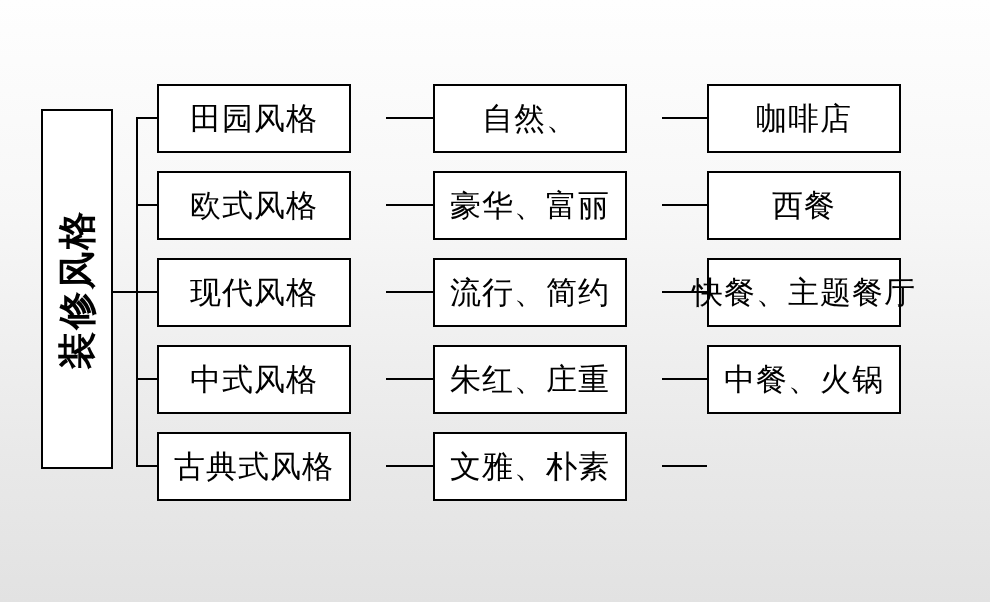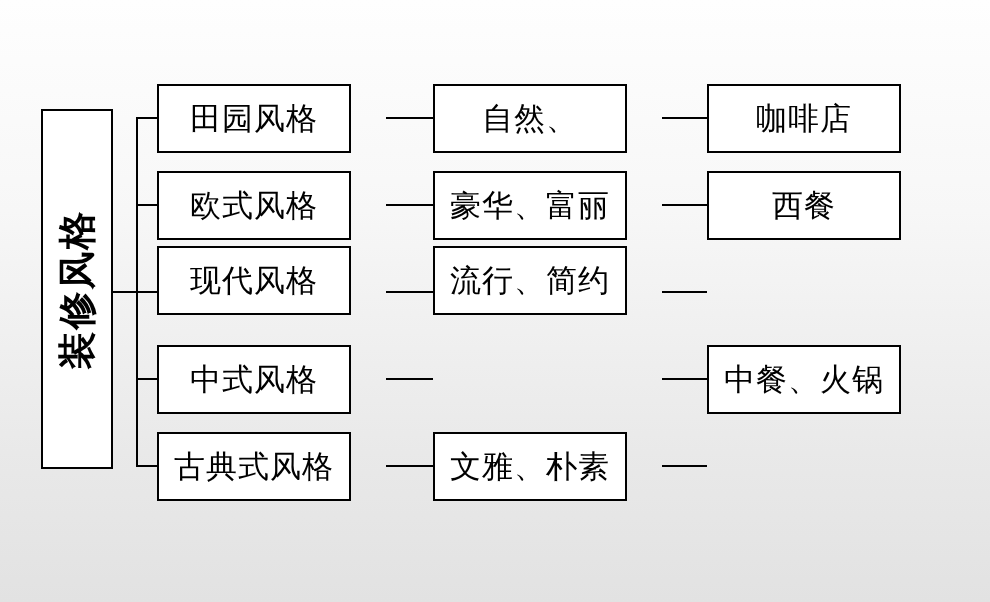--- a/index.html
+++ b/index.html
@@ -57,21 +57,21 @@
   }
   .hline { height: 2px; }
   .vline { width: 2px; }
   
   .col-style  { left: 157px; }
   .col-trait  { left: 433px; }
   .col-venue  { left: 707px; }
   
   .row-0 { top: 84px; }
   .row-1 { top: 171px; }
-  .row-2 { top: 246px; }
+  .row-2 { top: 258px; }
   .row-3 { top: 345px; text-align: center; }
   .row-4 { top: 432px; align-items: center; }
 </style>
 </head>
 <body>
 
 <div class="canvas">
 
   <div class="root-node">
     <span class="vertical-text">装修风格</span>
@@ -118,23 +118,29 @@
   <div class="node col-venue row-1">
     <span>西餐</span>
   </div>
 
   <div class="node col-style row-2">
     <span>现代风格</span>
   </div>
   <div class="node col-trait row-2">
     <span>流行、简约</span>
   </div>
+  <div class="node col-venue row-2">
+    <span>快餐、主题餐厅</span>
+  </div>
 
   <div class="node col-style row-3">
     <span>中式风格</span>
+  </div>
+  <div class="node col-trait row-3">
+    <span>朱红、庄重</span>
   </div>
   <div class="node col-venue row-3">
     <span>中餐、火锅</span>
   </div>
 
   <div class="node col-style row-4">
     <span>古典式风格</span>
   </div>
   <div class="node col-trait row-4">
     <span>文雅、朴素</span>

